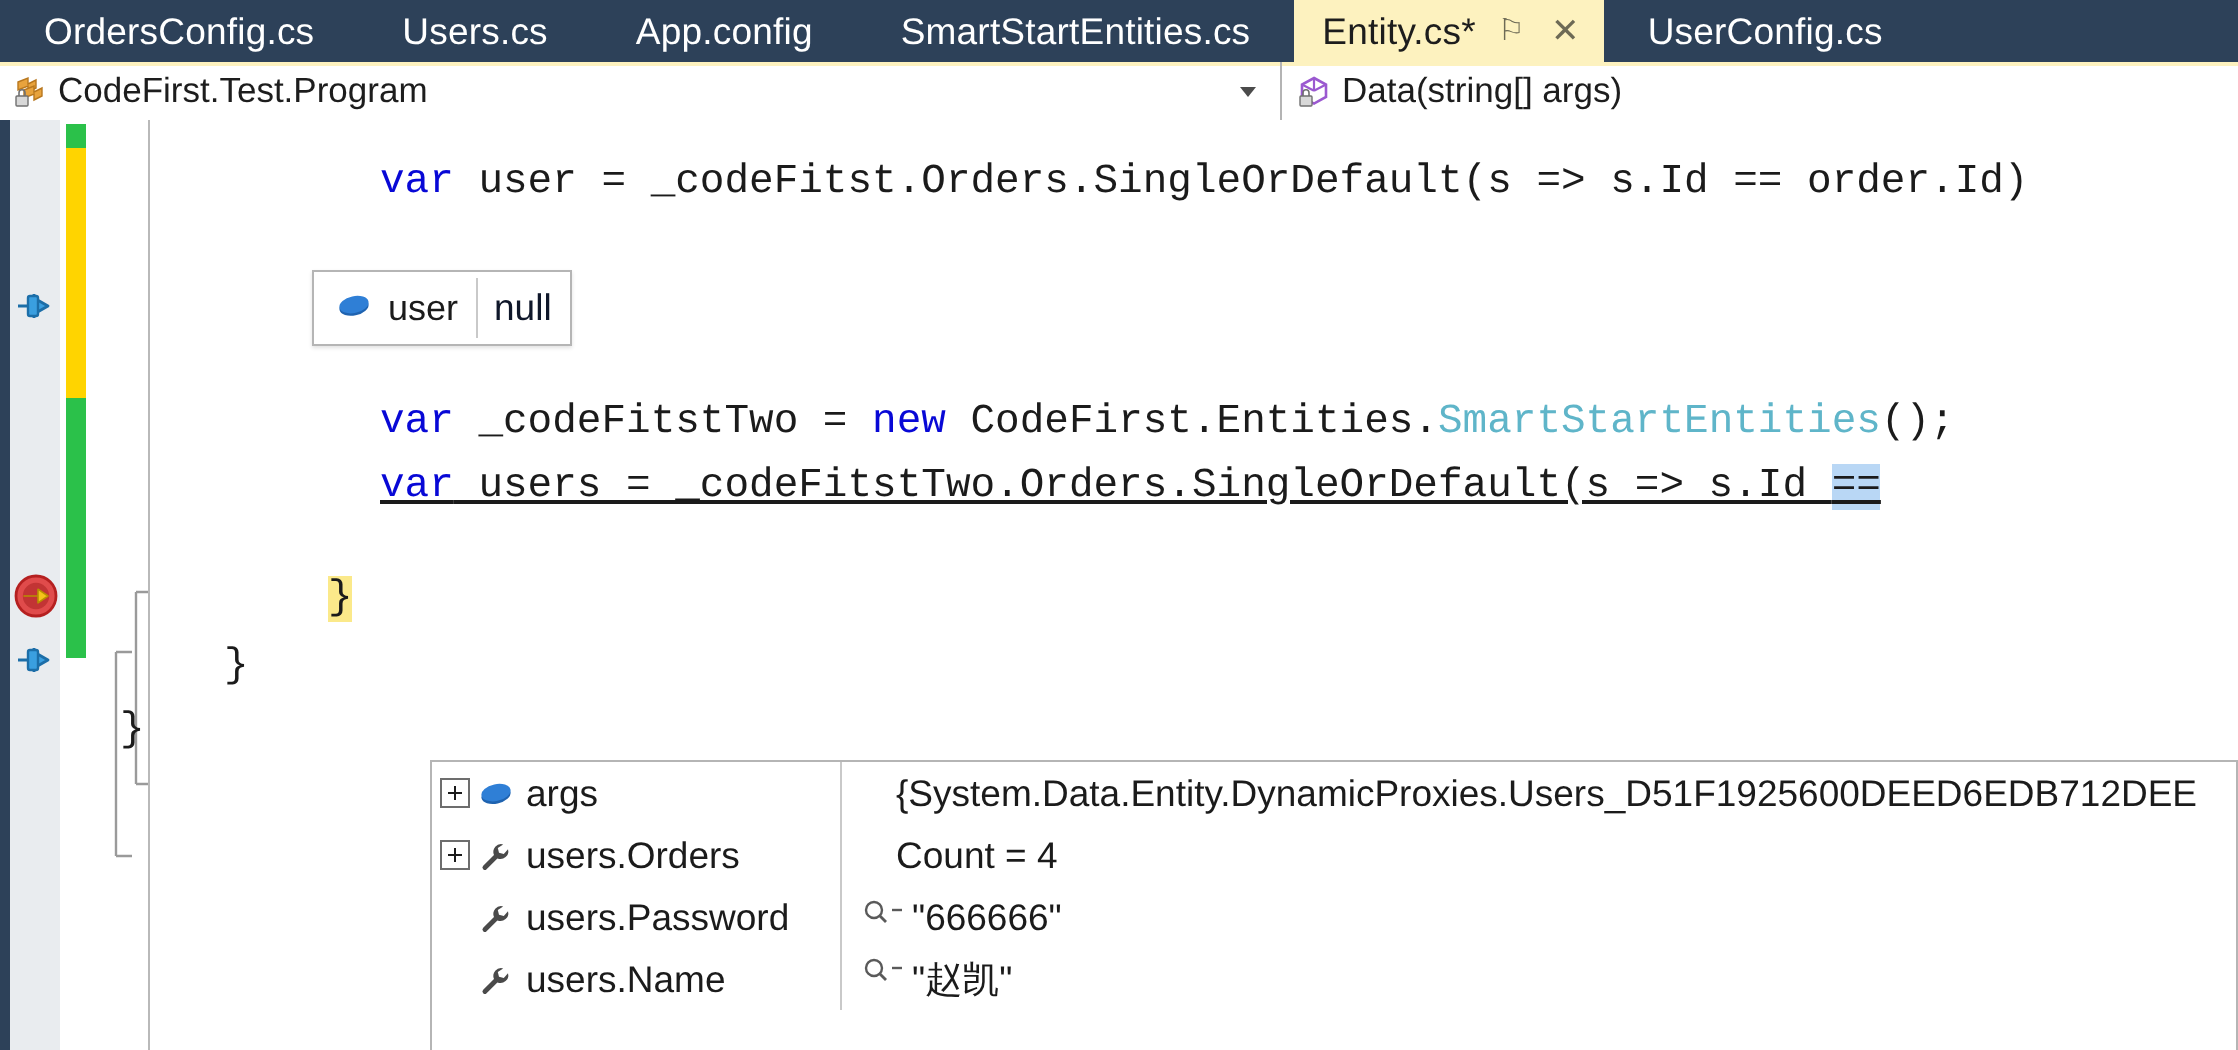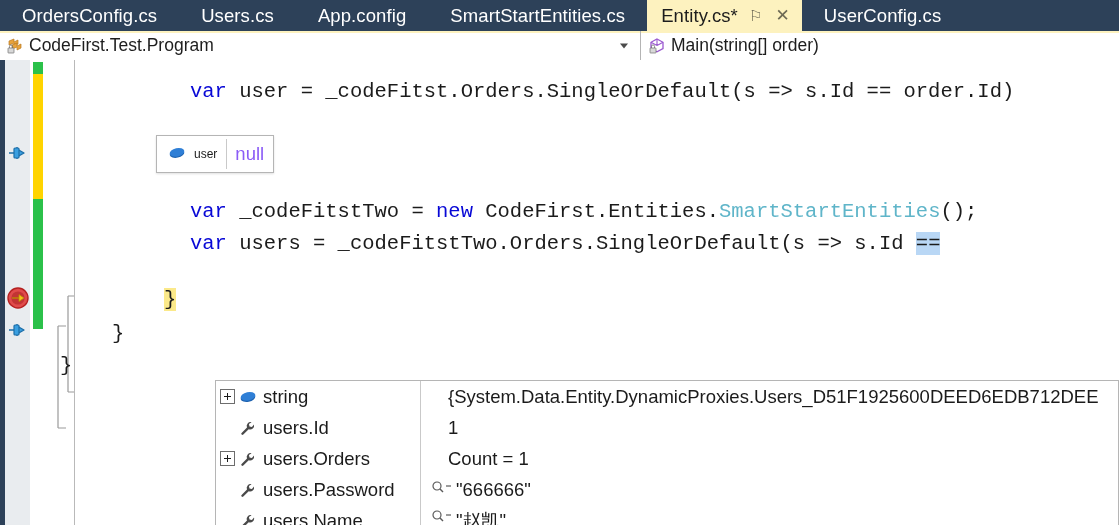--- a/index.html
+++ b/index.html
@@ -115,24 +115,24 @@
   .datatip{
     position:absolute;
     background:#ffffff;border:1px solid #b5b5b5;
     display:flex;align-items:center;
     box-shadow:0 1px 2px rgba(0,0,0,.12);
     height:38px;
     box-sizing:border-box;
   }
   .datatip .dtico{width:20px;height:20px;margin:0 7px 0 10px;flex:none;}
   .datatip .dtname{
-    font-size:12px;color:#1b1b1b;padding-right:9px;
+    font-size:18px;color:#1b1b1b;padding-right:9px;
   }
   .datatip .dtsep{width:1px;align-self:stretch;background:#c9c9c9;margin:3px 0;}
-  .datatip .dtval{font-size:18.5px;color:#8b5cf6;padding:0 9px 0 8px;}
+  .datatip .dtval{font-size:18.5px;color:#0f172a;padding:0 9px 0 8px;}
 
   
   .watch{
     position:absolute;left:215px;top:320px;width:904px;height:205px;
     background:#ffffff;border:1px solid #b5b5b5;border-bottom:none;
     box-sizing:border-box;overflow:hidden;
   }
   .wrow{
     position:relative;height:31px;display:flex;align-items:center;
   }
@@ -202,21 +202,21 @@
 
     <div class="nav-combo members">
       <span class="ico">
         <svg class="ico-method" width="20" height="20" viewBox="0 0 20 20">
           <path d="M10 3 L16 6.3 L16 12.5 L10 15.8 L4 12.5 L4 6.3 Z" fill="none" stroke="#9b59d0" stroke-width="1.3"></path>
           <path d="M10 3 L10 9.4 M10 9.4 L4 6.3 M10 9.4 L16 6.3" fill="none" stroke="#9b59d0" stroke-width="1.1"></path>
           <rect x="3" y="12" width="6" height="5" rx="0.5" fill="#d8d8d8" stroke="#707070" stroke-width="0.7"></rect>
           <path d="M4.5 12 v-1.6 a1.5 1.5 0 0 1 3 0 V12" fill="none" stroke="#707070" stroke-width="0.8"></path>
         </svg>
       </span>
-      <span class="label">Main(string[] order)</span>
+      <span class="label">Data(string[] args)</span>
     </div>
   </div>
 
   <div class="editor">
 
     <div class="ind-margin"></div>
 
     <span class="gutter-ico" style="top:82px">
       <svg width="22" height="22" viewBox="0 0 22 22">
         <path d="M3 11 h8 M11 5 l0 12 M11 7 l7 4 l-7 4 Z" fill="#3a9fe0" stroke="#1c6ea8" stroke-width="1.4" stroke-linejoin="round"></path>
@@ -252,21 +252,21 @@
         <path d="M18 266 h-8 M10 266 v102 M10 368 h8" fill="none" stroke="#9a9a9a" stroke-width="1.2"></path>
       </svg>
     </div>
 
     <div class="code">
 
       <div class="ln" style="top:16px;left:114px;"><span class="kw">var</span> user = _codeFitst.Orders.SingleOrDefault(s =&gt; s.Id == order.Id)</div>
 
       <div class="ln" style="top:136px;left:114px;"><span class="kw">var</span> _codeFitstTwo = <span class="kw">new</span> CodeFirst.Entities.<span class="typ">SmartStartEntities</span>();</div>
 
-      <div class="ln" style="top:168px;left:114px;"><span class="kw">var</span> users = _codeFitstTwo.Orders.SingleOrDefault(s =&gt; s.Id <span class="sel">==</span></div>
+      <div class="ln" style="top:168px;left:114px;text-decoration:underline;"><span class="kw">var</span> users = _codeFitstTwo.Orders.SingleOrDefault(s =&gt; s.Id <span class="sel">==</span></div>
 
 
       <div class="ln" style="top:224px;left:88px;"><span class="bracehl">}</span></div>
 
       <div class="ln" style="top:258px;left:36px;">}</div>
 
       <div class="ln" style="top:290px;left:-16px;">}</div>
     </div>
 
     <div class="datatip" style="left:156px;top:75px;">
@@ -285,98 +285,84 @@
 
       <div class="wrow">
         <div class="wname">
           <span class="wexp"></span>
           <span class="wicon">
             <svg width="20" height="20" viewBox="0 0 20 20">
               <ellipse cx="10" cy="10.6" rx="7.4" ry="4.2" fill="#1f63b0" transform="rotate(-12 10 10.6)"></ellipse>
               <ellipse cx="10" cy="9.3" rx="7.4" ry="4.2" fill="#2f7fd6" transform="rotate(-12 10 9.3)"></ellipse>
             </svg>
           </span>
-          <span class="wlabel">string</span>
+          <span class="wlabel">args</span>
         </div>
         <div class="wvalwrap">
           <span class="wval indent">{System.Data.Entity.DynamicProxies.Users_D51F1925600DEED6EDB712DEE</span>
+        </div>
+      </div>
+
+
+      <div class="wrow">
+        <div class="wname">
+          <span class="wexp"></span>
+          <span class="wicon">
+            <svg width="20" height="20" viewBox="0 0 20 20">
+              <path d="M13.6 4.2 a3.9 3.9 0 0 0-4.6 5.3 L3.6 14.9 a1.2 1.2 0 0 0 1.7 1.7 l5.4-5.4 a3.9 3.9 0 0 0 5.3-4.6 L13.9 9 l-2.4-0.6 L10.9 6 Z" fill="#4a4a4a"></path>
+            </svg>
+          </span>
+          <span class="wlabel">users.Orders</span>
+        </div>
+        <div class="wvalwrap">
+          <span class="wval indent">Count = 4</span>
         </div>
       </div>
 
       <div class="wrow">
         <div class="wname">
           <span class="wexp blank"></span>
           <span class="wicon">
             <svg width="20" height="20" viewBox="0 0 20 20">
               <path d="M13.6 4.2 a3.9 3.9 0 0 0-4.6 5.3 L3.6 14.9 a1.2 1.2 0 0 0 1.7 1.7 l5.4-5.4 a3.9 3.9 0 0 0 5.3-4.6 L13.9 9 l-2.4-0.6 L10.9 6 Z" fill="#4a4a4a"></path>
             </svg>
           </span>
-          <span class="wlabel">users.Id</span>
+          <span class="wlabel">users.Password</span>
         </div>
         <div class="wvalwrap">
-          <span class="wval indent">1</span>
-        </div>
-      </div>
-
-      <div class="wrow">
-        <div class="wname">
-          <span class="wexp"></span>
-          <span class="wicon">
-            <svg width="20" height="20" viewBox="0 0 20 20">
-              <path d="M13.6 4.2 a3.9 3.9 0 0 0-4.6 5.3 L3.6 14.9 a1.2 1.2 0 0 0 1.7 1.7 l5.4-5.4 a3.9 3.9 0 0 0 5.3-4.6 L13.9 9 l-2.4-0.6 L10.9 6 Z" fill="#4a4a4a"></path>
-            </svg>
-          </span>
-          <span class="wlabel">users.Orders</span>
-        </div>
-        <div class="wvalwrap">
-          <span class="wval indent">Count = 1</span>
+          <span class="wmag">
+            <svg width="21" height="18" viewBox="0 0 21 18">
+              <circle cx="6" cy="7" r="4" fill="none" stroke="#5a5a5a" stroke-width="1.2"></circle>
+              <path d="M9 10 L12 13" stroke="#5a5a5a" stroke-width="1.4"></path>
+              <path d="M15 7 h5" stroke="#5a5a5a" stroke-width="1.2"></path>
+            </svg>
+          </span>
+          <span class="wval">"666666"</span>
         </div>
       </div>
 
       <div class="wrow">
         <div class="wname">
           <span class="wexp blank"></span>
           <span class="wicon">
             <svg width="20" height="20" viewBox="0 0 20 20">
               <path d="M13.6 4.2 a3.9 3.9 0 0 0-4.6 5.3 L3.6 14.9 a1.2 1.2 0 0 0 1.7 1.7 l5.4-5.4 a3.9 3.9 0 0 0 5.3-4.6 L13.9 9 l-2.4-0.6 L10.9 6 Z" fill="#4a4a4a"></path>
             </svg>
           </span>
-          <span class="wlabel">users.Password</span>
+          <span class="wlabel">users.Name</span>
         </div>
         <div class="wvalwrap">
           <span class="wmag">
             <svg width="21" height="18" viewBox="0 0 21 18">
               <circle cx="6" cy="7" r="4" fill="none" stroke="#5a5a5a" stroke-width="1.2"></circle>
               <path d="M9 10 L12 13" stroke="#5a5a5a" stroke-width="1.4"></path>
               <path d="M15 7 h5" stroke="#5a5a5a" stroke-width="1.2"></path>
             </svg>
           </span>
-          <span class="wval">"666666"</span>
+          <span class="wval">"赵凯"</span>
         </div>
       </div>
 
-      <div class="wrow">
-        <div class="wname">
-          <span class="wexp blank"></span>
-          <span class="wicon">
-            <svg width="20" height="20" viewBox="0 0 20 20">
-              <path d="M13.6 4.2 a3.9 3.9 0 0 0-4.6 5.3 L3.6 14.9 a1.2 1.2 0 0 0 1.7 1.7 l5.4-5.4 a3.9 3.9 0 0 0 5.3-4.6 L13.9 9 l-2.4-0.6 L10.9 6 Z" fill="#4a4a4a"></path>
-            </svg>
-          </span>
-          <span class="wlabel">users.Name</span>
-        </div>
-        <div class="wvalwrap">
-          <span class="wmag">
-            <svg width="21" height="18" viewBox="0 0 21 18">
-              <circle cx="6" cy="7" r="4" fill="none" stroke="#5a5a5a" stroke-width="1.2"></circle>
-              <path d="M9 10 L12 13" stroke="#5a5a5a" stroke-width="1.4"></path>
-              <path d="M15 7 h5" stroke="#5a5a5a" stroke-width="1.2"></path>
-            </svg>
-          </span>
-          <span class="wval">"赵凯"</span>
-        </div>
-      </div>
-
     </div>
 
   </div>
 
 </div>
 
 </body></html>

